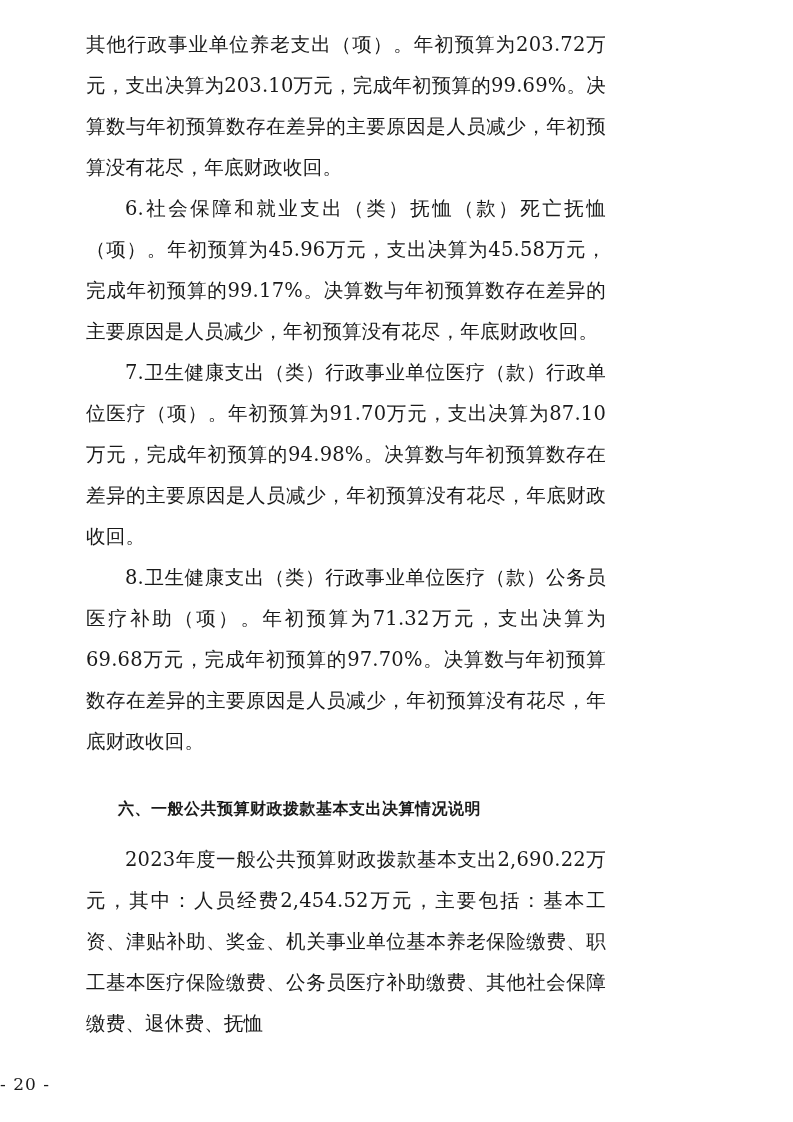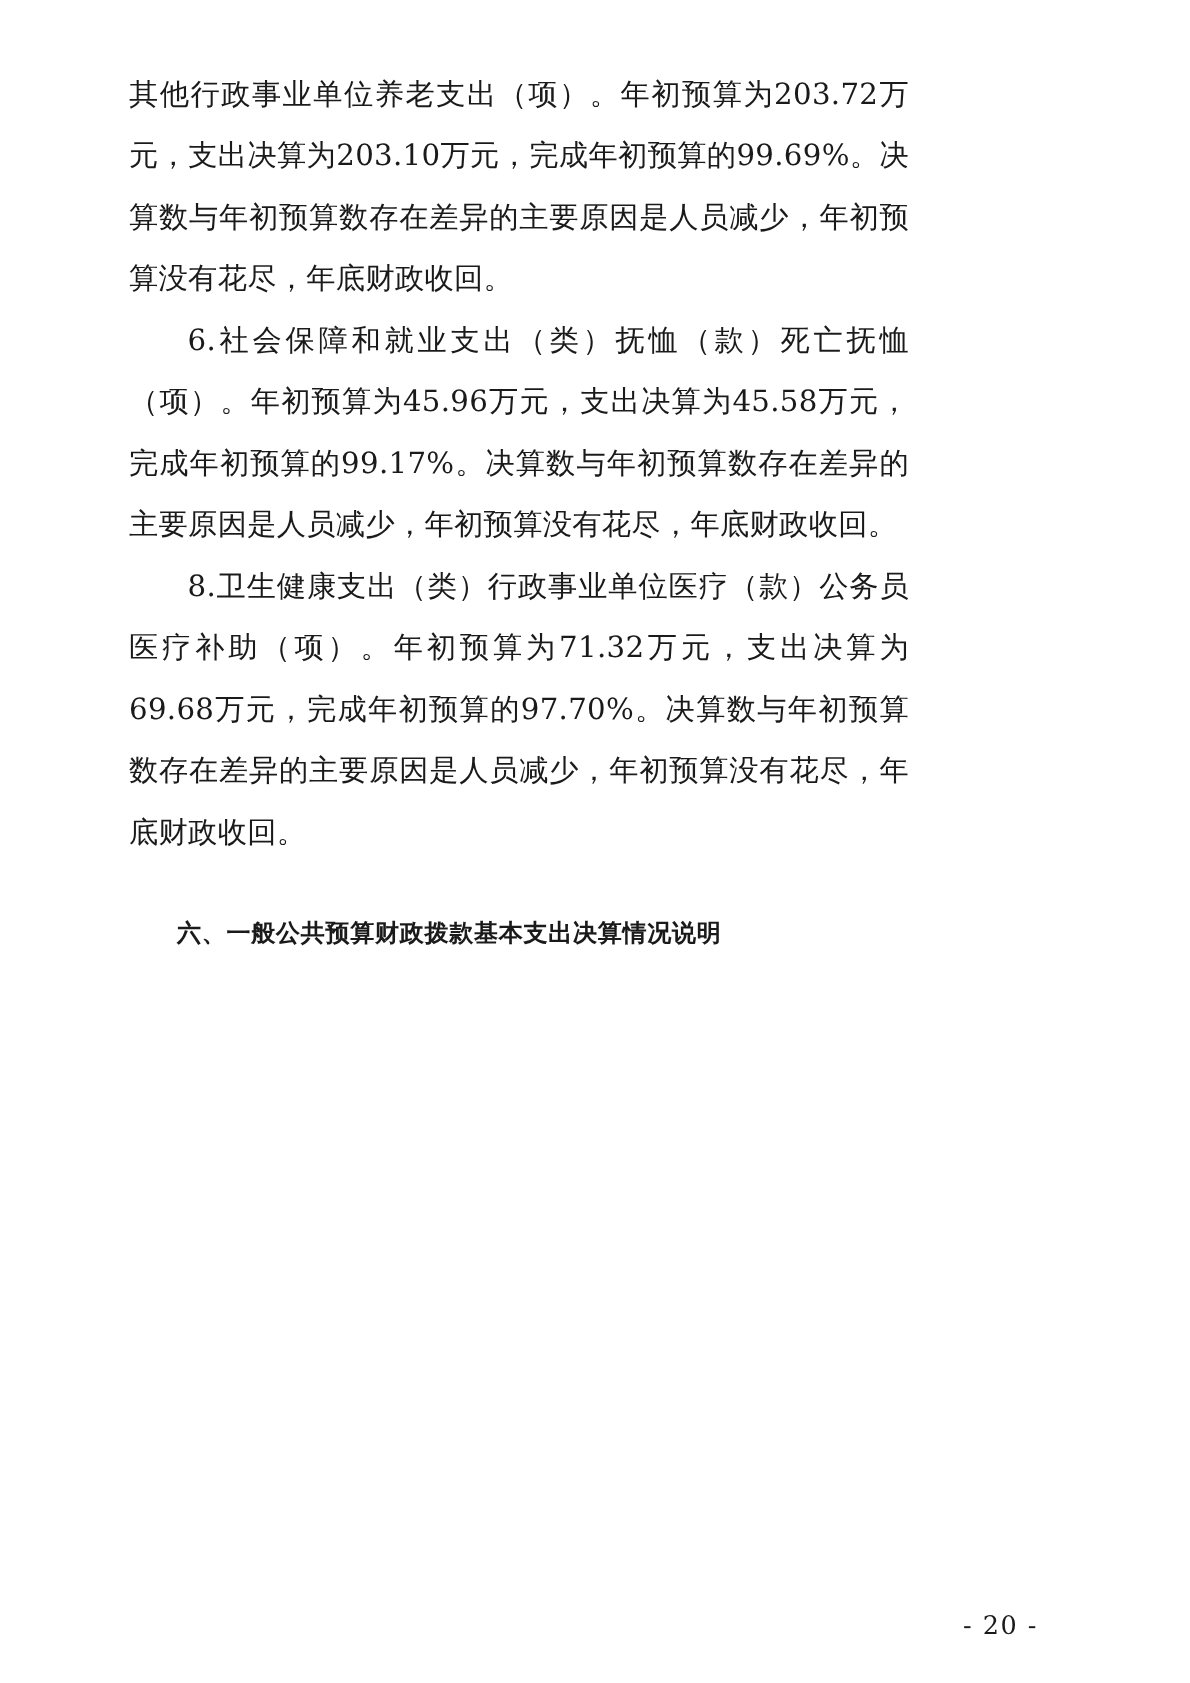--- a/index.html
+++ b/index.html
@@ -14,21 +14,21 @@
     color: #1a1a1a;
     position: relative;
     overflow: hidden;
   }
   .page {
     position: absolute;
     left: 0; top: 0;
     width: 692px;
     height: 1122px;
     box-sizing: border-box;
-    padding: 42px 86px 40px 86px;
+    padding: 24px 86px 40px 86px;
   }
   .body-text {
     font-size: 19.5px;
     line-height: 41px;
     text-align: justify;
     text-justify: inter-ideograph;
     letter-spacing: 0.2px;
   }
   p.para {
     margin: 0;
@@ -44,33 +44,35 @@
     line-height: 41px;
     margin: 26px 0 10px 0;
     text-indent: 2em;
     letter-spacing: 0.5px;
   }
   .page-number {
     position: absolute;
     left: 0;
     right: 0;
     bottom: 28px;
-    text-align: right;
+    text-align: left;
     font-size: 17px;
     font-family: "DejaVu Serif", "Liberation Serif", serif;
     letter-spacing: 1px;
   }
 </style>
 </head>
 <body>
 
 <div class="page">
   <div class="body-text">
     <p class="para no-indent">其他行政事业单位养老支出（项）。年初预算为203.72万元，支出决算为203.10万元，完成年初预算的99.69%。决算数与年初预算数存在差异的主要原因是人员减少，年初预算没有花尽，年底财政收回。</p>
     <p class="para">6.社会保障和就业支出（类）抚恤（款）死亡抚恤（项）。年初预算为45.96万元，支出决算为45.58万元，完成年初预算的99.17%。决算数与年初预算数存在差异的主要原因是人员减少，年初预算没有花尽，年底财政收回。</p>
+    <p class="para">7.卫生健康支出（类）行政事业单位医疗（款）行政单位医疗（项）。年初预算为91.70万元，支出决算为87.10万元，完成年初预算的94.98%。决算数与年初预算数存在差异的主要原因是人员减少，年初预算没有花尽，年底财政收回。</p>
     <p class="para">8.卫生健康支出（类）行政事业单位医疗（款）公务员医疗补助（项）。年初预算为71.32万元，支出决算为69.68万元，完成年初预算的97.70%。决算数与年初预算数存在差异的主要原因是人员减少，年初预算没有花尽，年底财政收回。</p>
 
     <h2 class="section-heading">六、一般公共预算财政拨款基本支出决算情况说明</h2>
 
+    <p class="para">2023年度一般公共预算财政拨款基本支出2,690.22万元，其中：人员经费2,454.52万元，主要包括：基本工资、津贴补助、奖金、机关事业单位基本养老保险缴费、职工基本医疗保险缴费、公务员医疗补助缴费、其他社会保障缴费、退休费、抚恤</p>
   </div>
 
   <div class="page-number">- 20 -</div>
 </div>
 
 </body></html>

